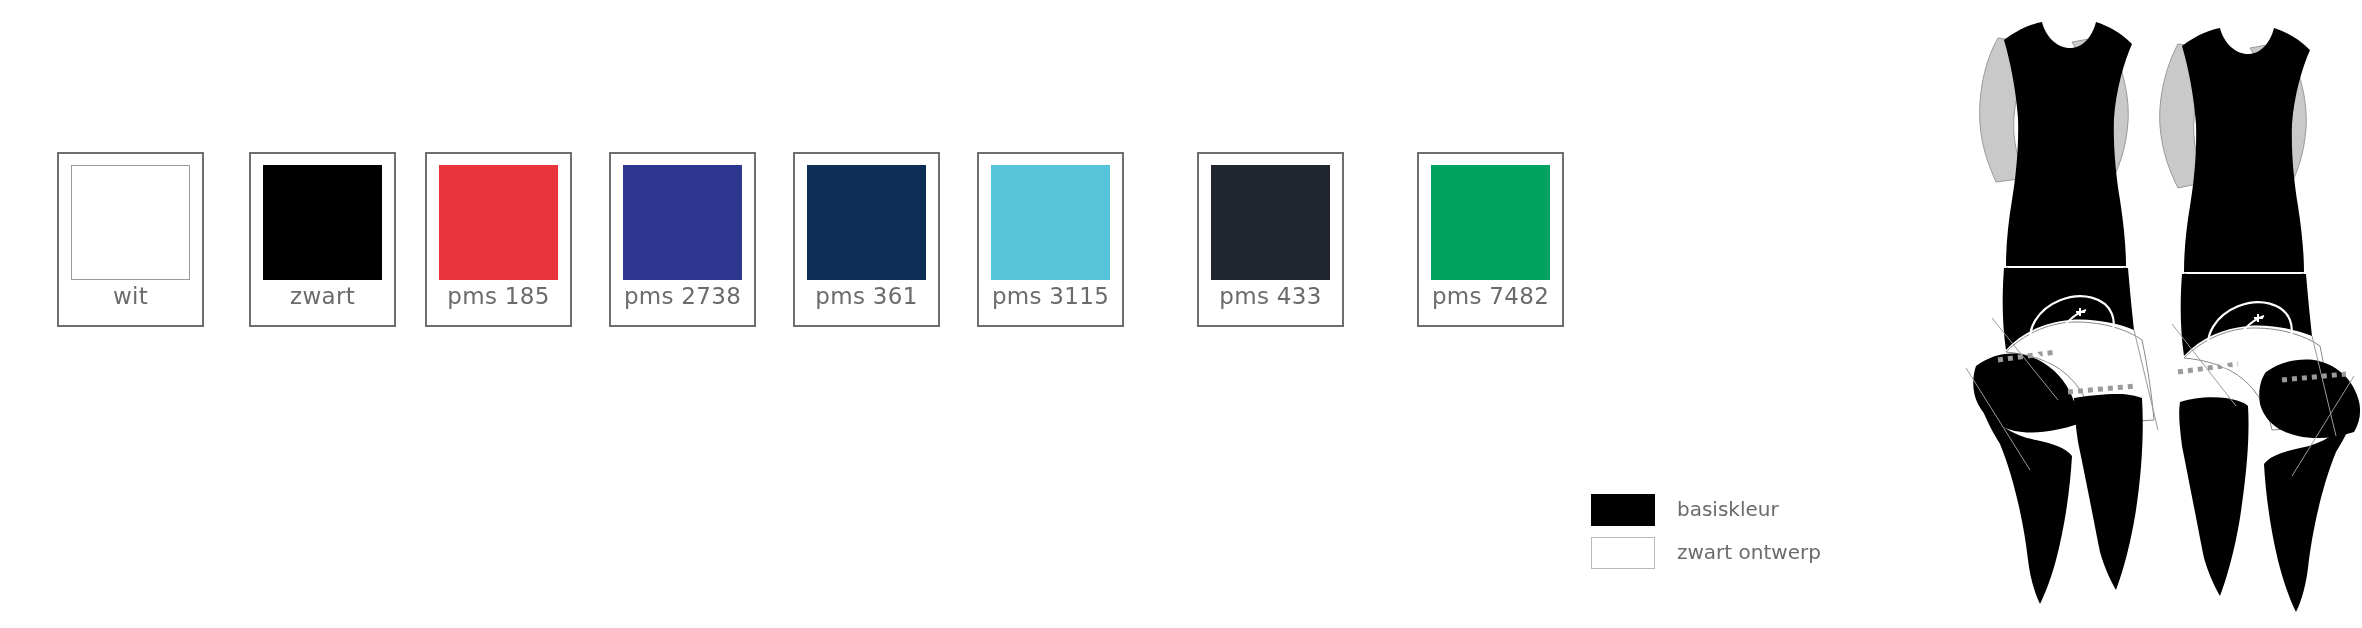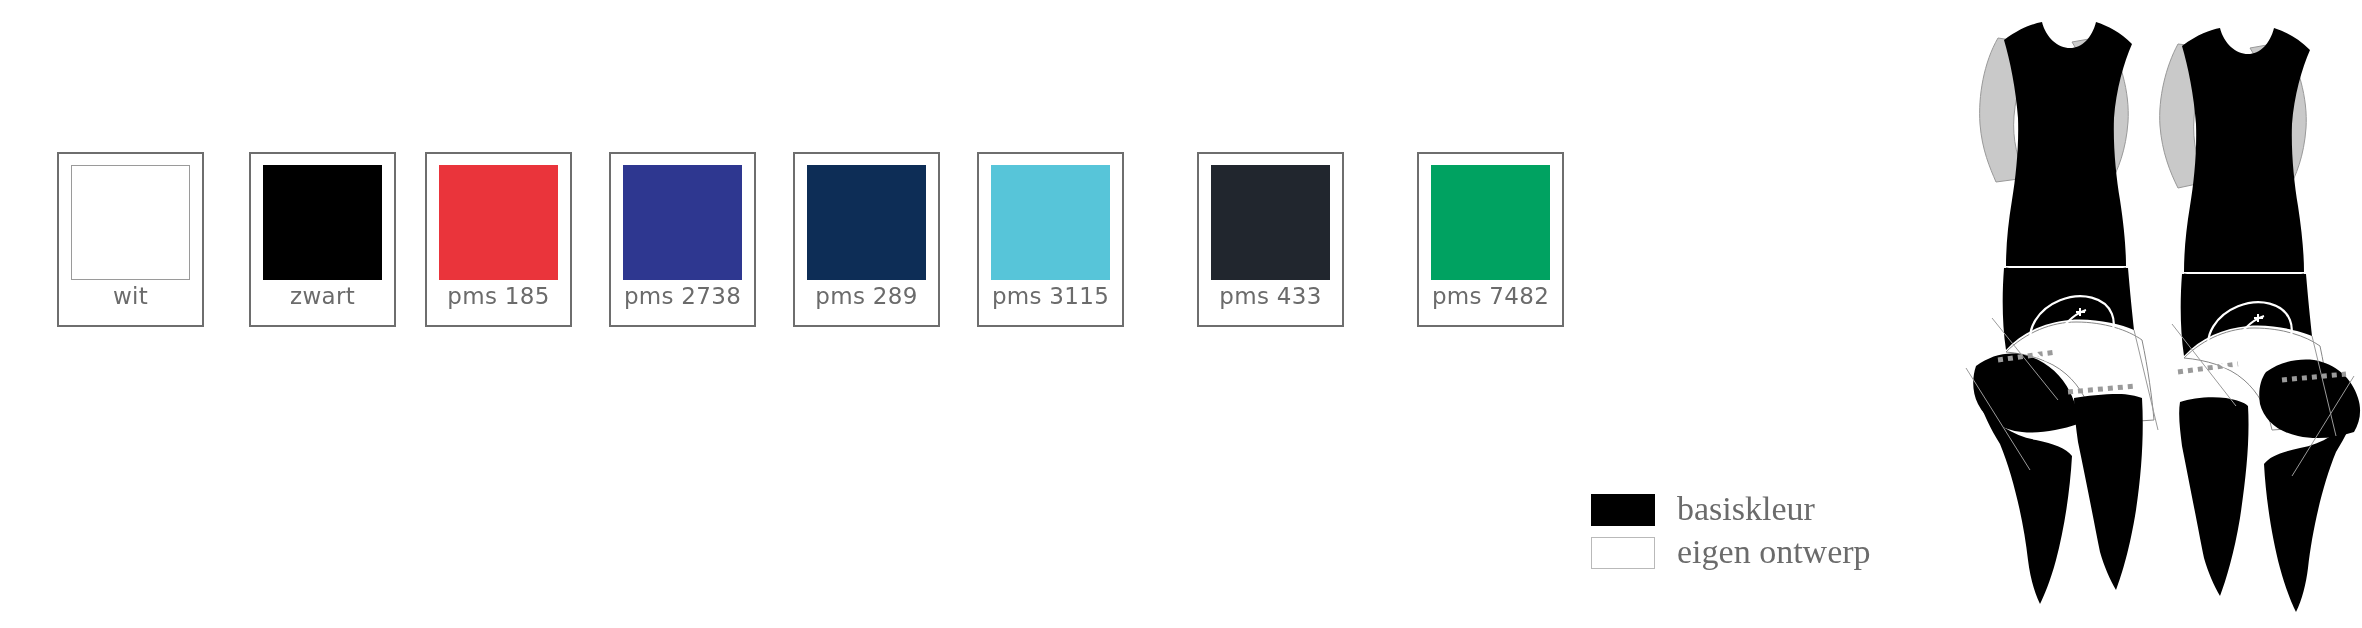--- a/index.html
+++ b/index.html
@@ -49,24 +49,23 @@
   .legend-row{position:relative;height:43px;}
   .legend-chip{
     position:absolute;left:0;top:2px;
     width:64px;height:32px;
     box-sizing:border-box;
   }
   .legend-chip.fill-black{background:#000000;border:1px solid #000000;}
   .legend-chip.fill-white{background:#ffffff;border:1px solid #b9b9b9;}
   .legend-text{
     position:absolute;left:86px;top:-3px;
-    font-size:34px;line-height:40px;
+    font-size:20px;line-height:40px;
     color:#6b6b6b;
     white-space:nowrap;
-    font-family:Liberation Serif, serif;
   }
 
   
   .garment{position:absolute;left:1880px;top:0px;width:482px;height:628px;}
   .garment svg{display:block;width:482px;height:628px;}
 </style>
 </head>
 <body>
 
 <div id="stage">
@@ -83,21 +82,21 @@
       <div class="swatch-card" style="left: 368px; border-color: rgb(110, 110, 110);">
         <div class="swatch-chip" style="background: rgb(234, 52, 59);"></div>
         <div class="swatch-label">pms 185</div>
       </div>
       <div class="swatch-card" style="left: 552px; border-color: rgb(110, 110, 110); padding-left: 17px;">
         <div class="swatch-chip" style="background: rgb(46, 55, 144);"></div>
         <div class="swatch-label">pms 2738</div>
       </div>
       <div class="swatch-card" style="left: 736px; border-color: rgb(110, 110, 110);">
         <div class="swatch-chip" style="background: rgb(13, 45, 86);"></div>
-        <div class="swatch-label">pms 289</div>
+        <div class="swatch-label">pms 361</div>
       </div>
       <div class="swatch-card" style="left: 920px; border-color: rgb(110, 110, 110); padding-left: 12px;">
         <div class="swatch-chip" style="background: rgb(87, 197, 217);"></div>
         <div class="swatch-label">pms 3115</div>
       </div>
       <div class="swatch-card" style="left: 1140px; border-color: rgb(110, 110, 110);">
         <div class="swatch-chip" style="background: rgb(33, 38, 46);"></div>
         <div class="swatch-label">pms 433</div>
       </div>
       <div class="swatch-card" style="left: 1353px; border-color: rgb(110, 110, 110); margin-left: 7px;">
@@ -106,21 +105,21 @@
       </div>
     </div>
 
   <div class="legend" id="legend">
       <div class="legend-row">
         <div class="legend-chip fill-black" style="background: rgb(0, 0, 0);"></div>
         <div class="legend-text">basiskleur</div>
       </div>
       <div class="legend-row">
         <div class="legend-chip fill-white" style="background: rgb(255, 255, 255);"></div>
-        <div class="legend-text">eigen ontwerp</div>
+        <div class="legend-text">zwart ontwerp</div>
       </div>
     </div>
 
   <div class="garment">
     <svg viewBox="0 0 482 628" xmlns="http://www.w3.org/2000/svg">
       <g>
 
         <path d="M118 38 C 104 62, 98 96, 100 124 C 102 150, 110 168, 116 182
                  L 146 178 C 138 160, 132 140, 134 116 C 136 90, 146 62, 158 44 Z" fill="#c9c9c9" stroke="#999999" stroke-width="1"></path>
         <path d="M226 36 C 240 58, 250 92, 248 122 C 246 150, 238 170, 230 184

